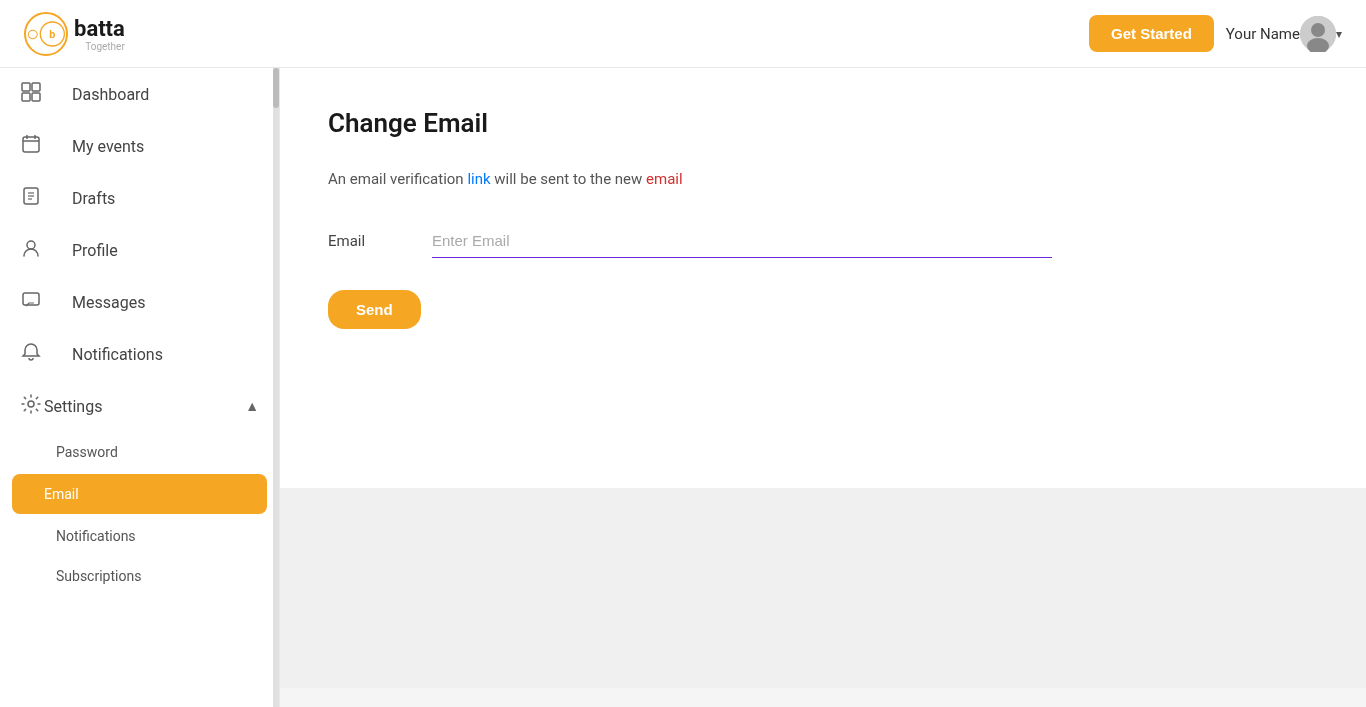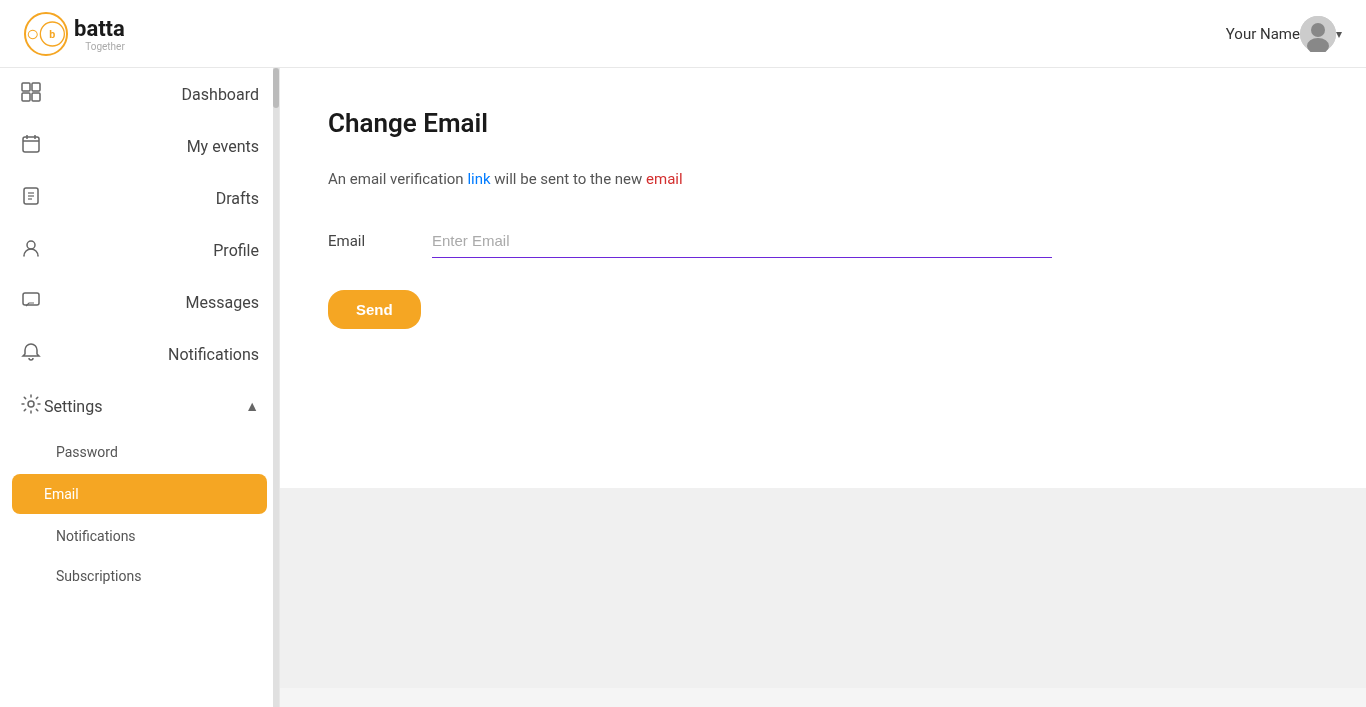--- a/index.html
+++ b/index.html
@@ -47,24 +47,23 @@
       border-right: 1px solid #e8e8e8; overflow-y: auto;
       position: relative;
     }
     .sidebar-scroll-indicator {
       position: absolute; top: 0; right: 0; width: 6px; height: 100%; background: #e0e0e0;
     }
     .sidebar-scroll-thumb {
       width: 6px; height: 40px; background: #bbb; border-radius: 3px; position: absolute; top: 0;
     }
     .sidebar-item {
-      display: flex; align-items: center; gap: 14px;
+      display: flex; align-items: center; gap: 30px;
       padding: 14px 20px; cursor: pointer; font-size: 16px; color: #444;
       border-radius: 0;
-      justify-content: space-between;
     }
     .sidebar-icon { font-size: 18px; color: #666; width: 22px; text-align: center; }
     .sidebar-label { font-size: 16px; }
     .sidebar-sub-item {
       padding: 12px 20px 12px 56px; font-size: 14px; color: #555; cursor: pointer;
     }
     .sidebar-sub-item.active {
       background: #f5a623; color: #fff; border-radius: 8px; margin: 2px 12px;
       padding: 12px 20px 12px 32px;
     }
@@ -112,20 +111,21 @@
           <text x="20" y="26" text-anchor="middle" font-size="16" font-weight="bold" fill="#f5a623">b</text>
         </svg>
       </div>
       <div>
         <span style="font-size:22px;font-weight:700;color:#1a1a1a;">batta</span>
         <span style="font-size:10px;color:#aaa;display:block;text-align:right;">Together</span>
       </div>
     </div>
   </div>
   <div class="nav-right">
+    <button class="get-started-btn">Get Started</button>
     <div class="user-info">
       <span class="user-name">Your Name</span>
       <div class="user-avatar">
         <svg width="36" height="36" viewBox="0 0 36 36">
           <circle cx="18" cy="18" r="18" fill="#ccc"></circle>
           <circle cx="18" cy="14" r="7" fill="#888"></circle>
           <ellipse cx="18" cy="30" rx="11" ry="8" fill="#888"></ellipse>
         </svg>
       </div>
       <span class="chevron-down">▾</span>

